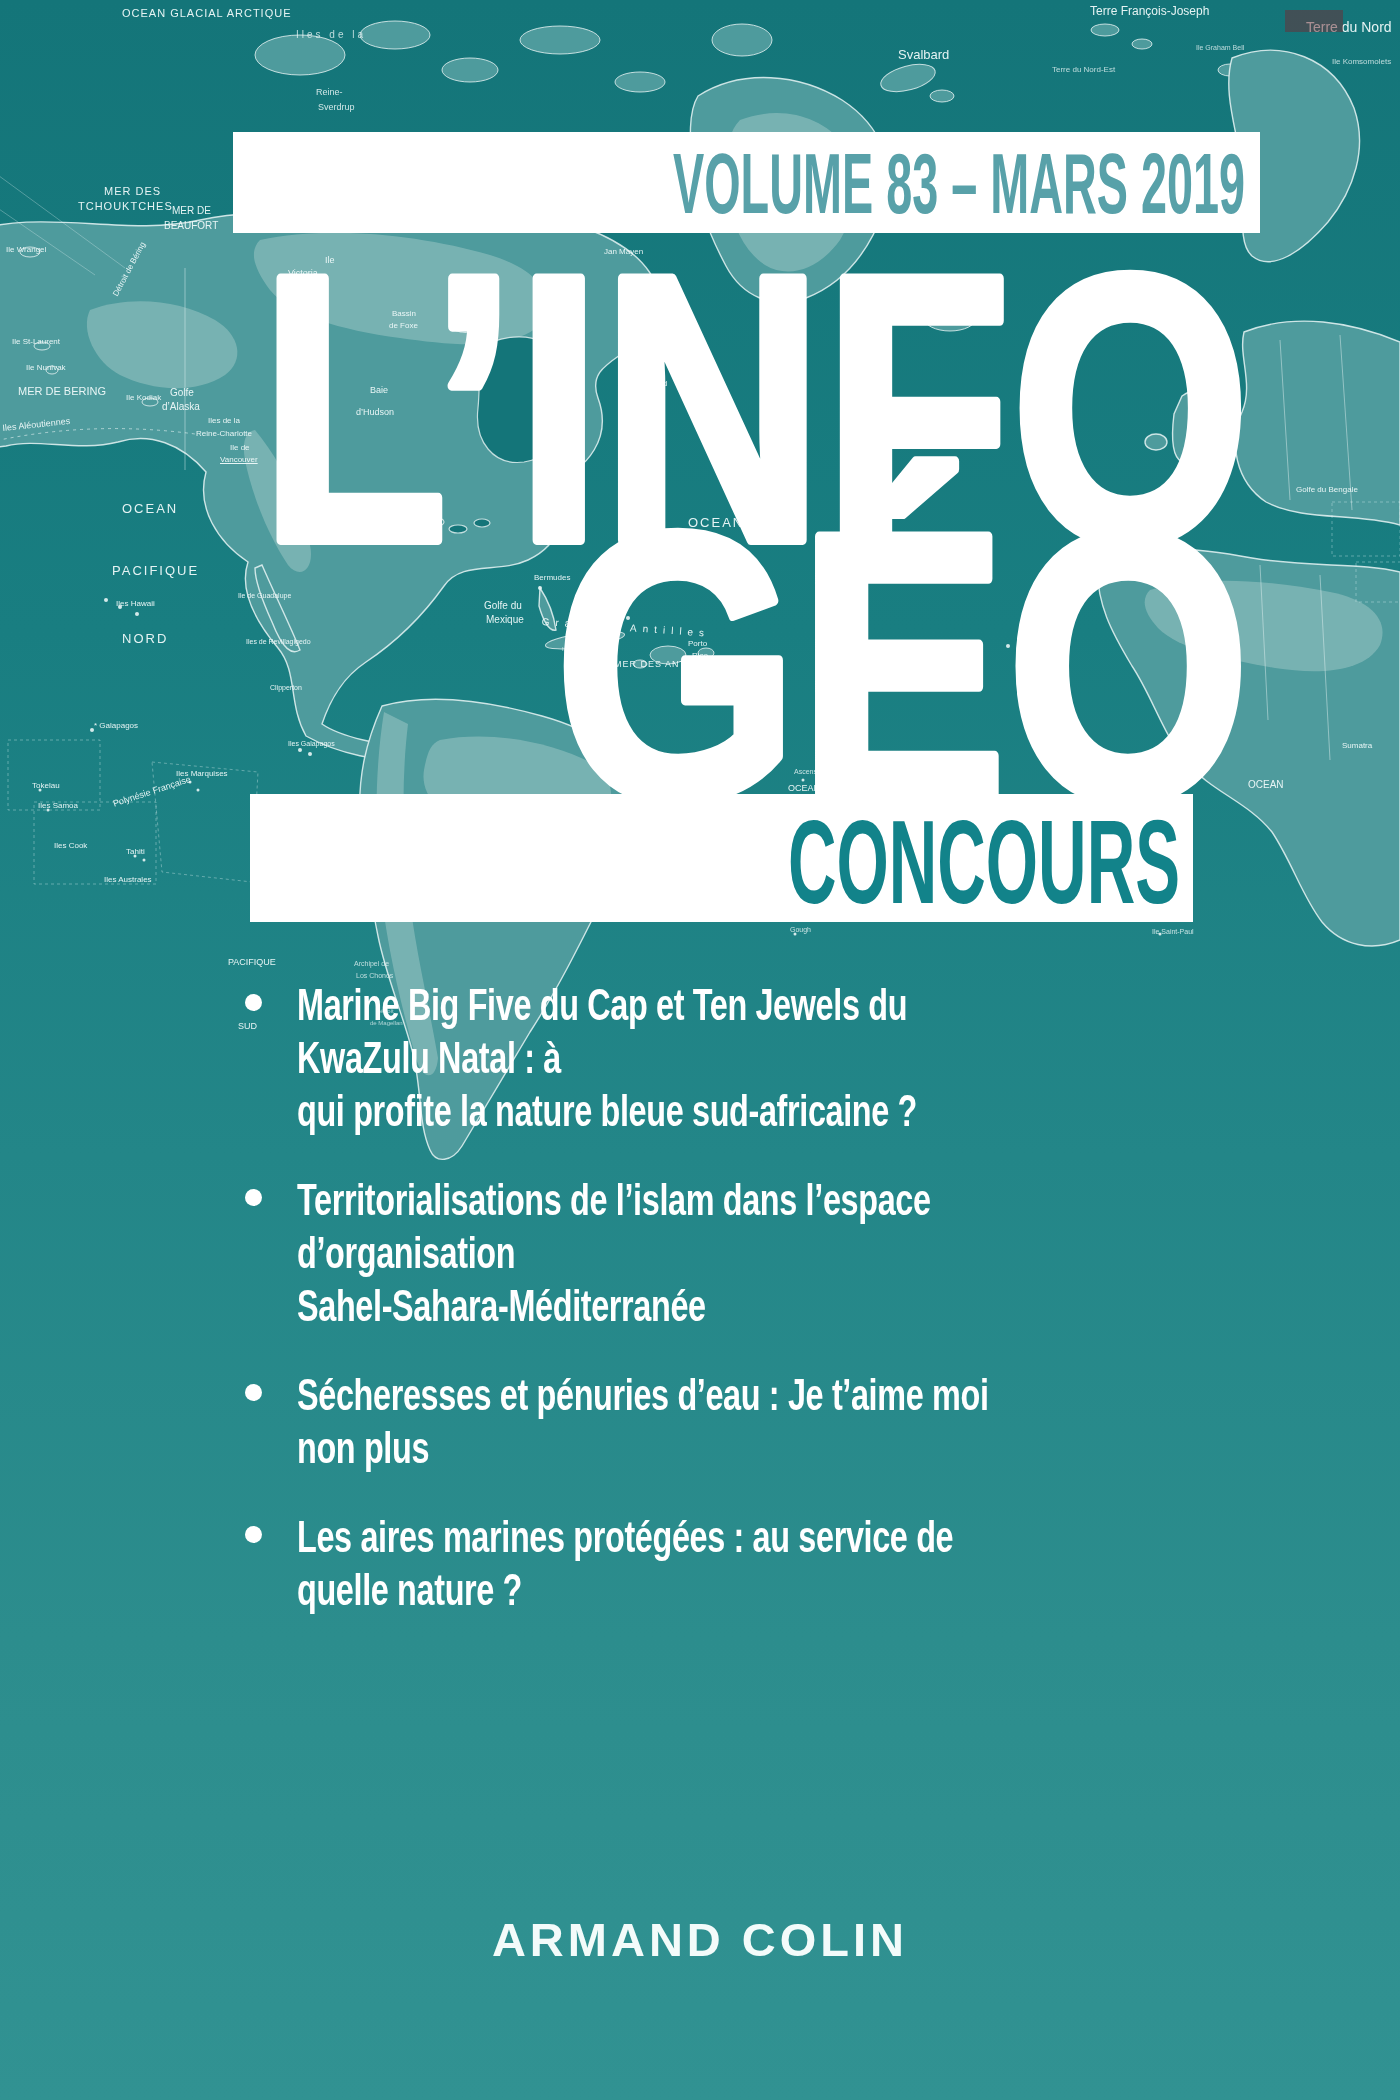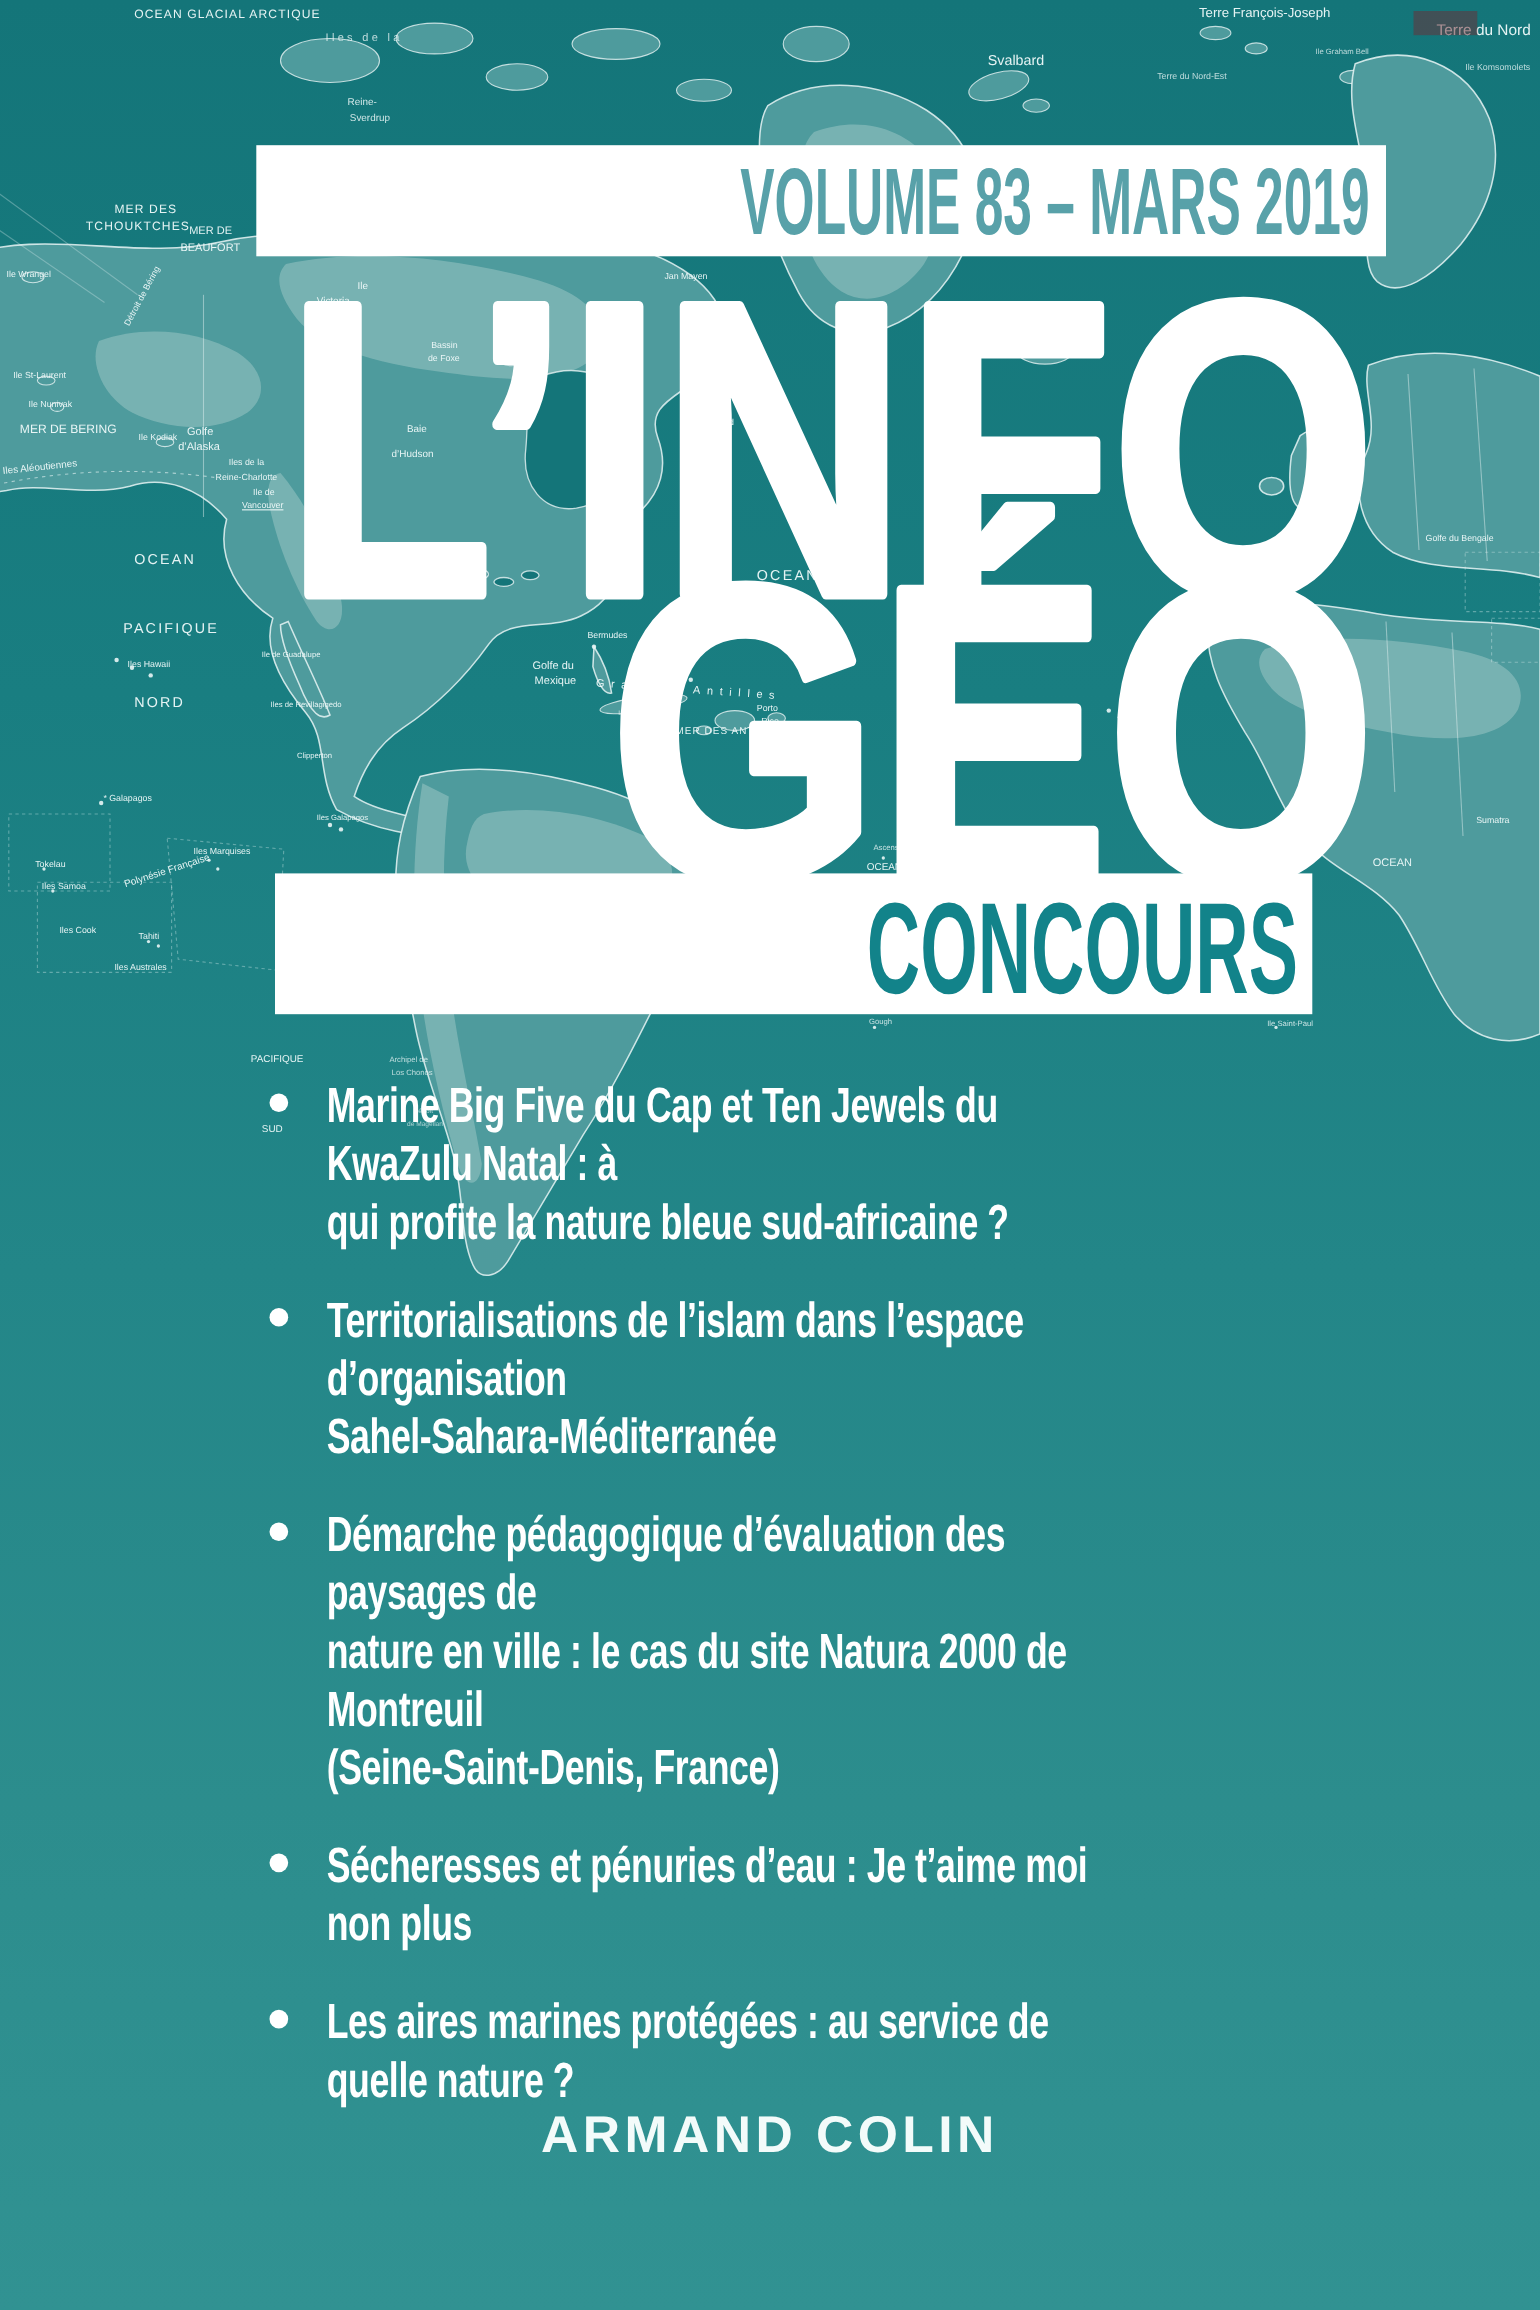--- a/index.html
+++ b/index.html
@@ -273,25 +273,20 @@
   <ul class="articles">
       <li>
         <span class="txt">Marine Big Five du Cap et Ten Jewels du KwaZulu Natal : à
 qui profite la nature bleue sud-africaine ?</span>
       </li>
       <li>
         <span class="txt">Territorialisations de l’islam dans l’espace d’organisation
 Sahel-Sahara-Méditerranée</span>
       </li>
       <li>
-        <span class="txt">Démarche pédagogique d’évaluation des paysages de
-nature en ville : le cas du site Natura 2000 de Montreuil
-(Seine-Saint-Denis, France)</span>
-      </li>
-      <li>
         <span class="txt">Sécheresses et pénuries d’eau : Je t’aime moi non plus</span>
       </li>
       <li>
         <span class="txt">Les aires marines protégées : au service de quelle nature ?</span>
       </li>
     </ul>
 
   <div class="publisher">ARMAND COLIN</div>
 
 </div>

